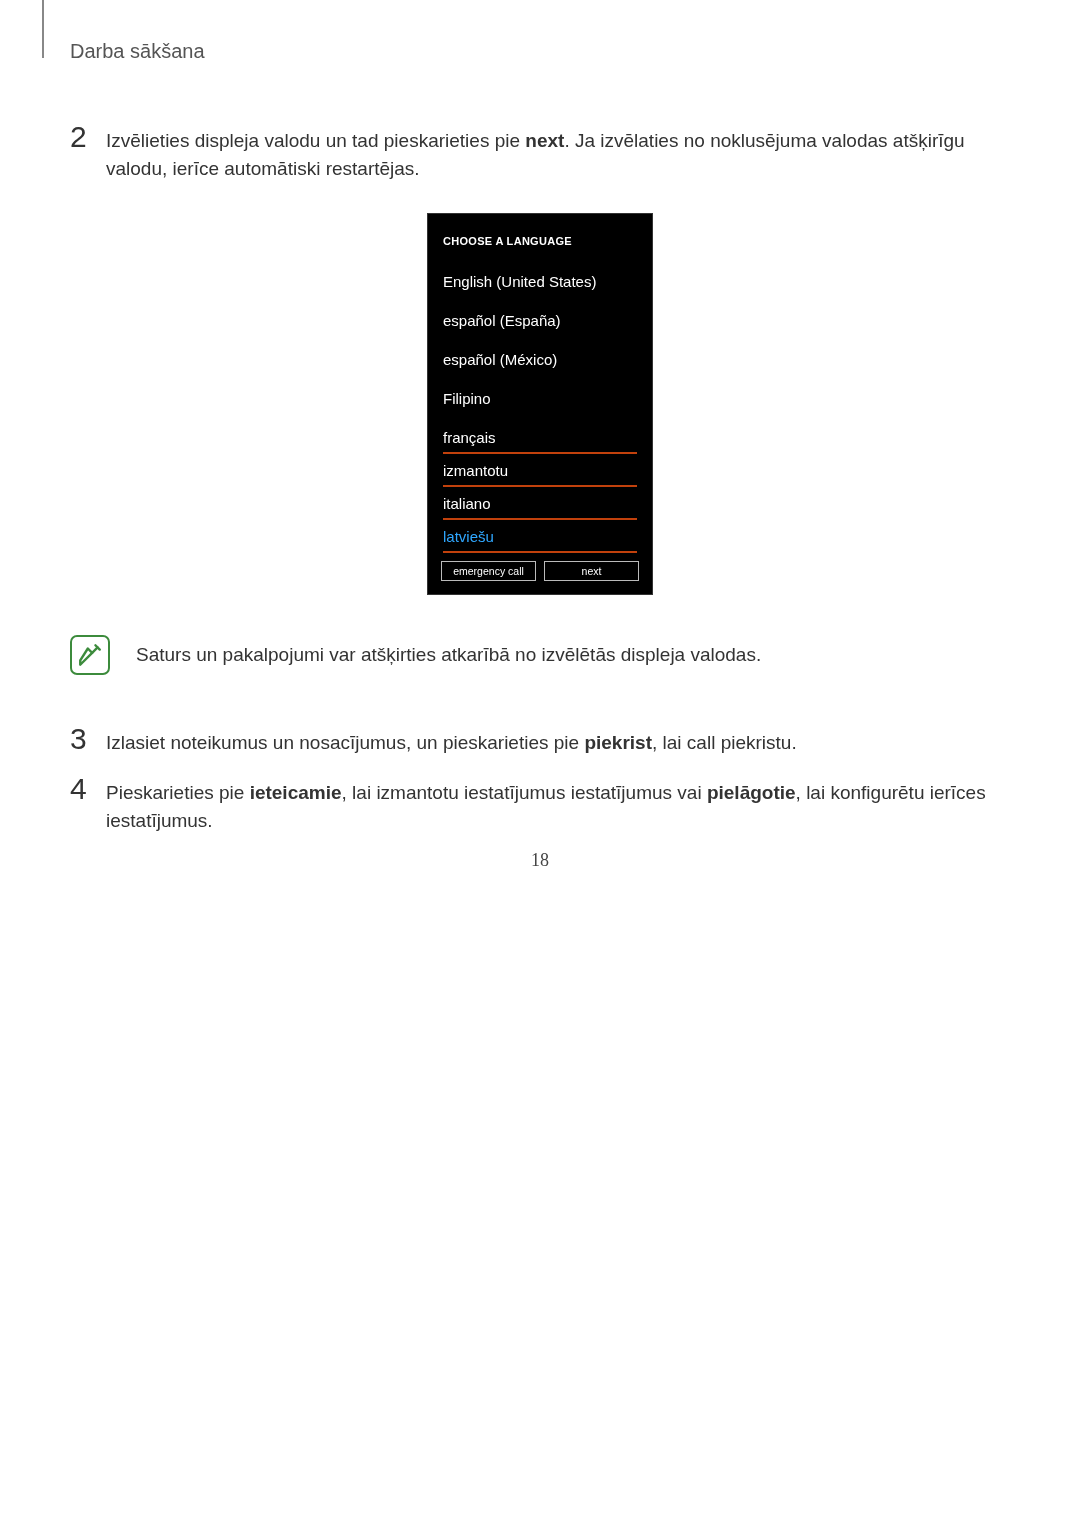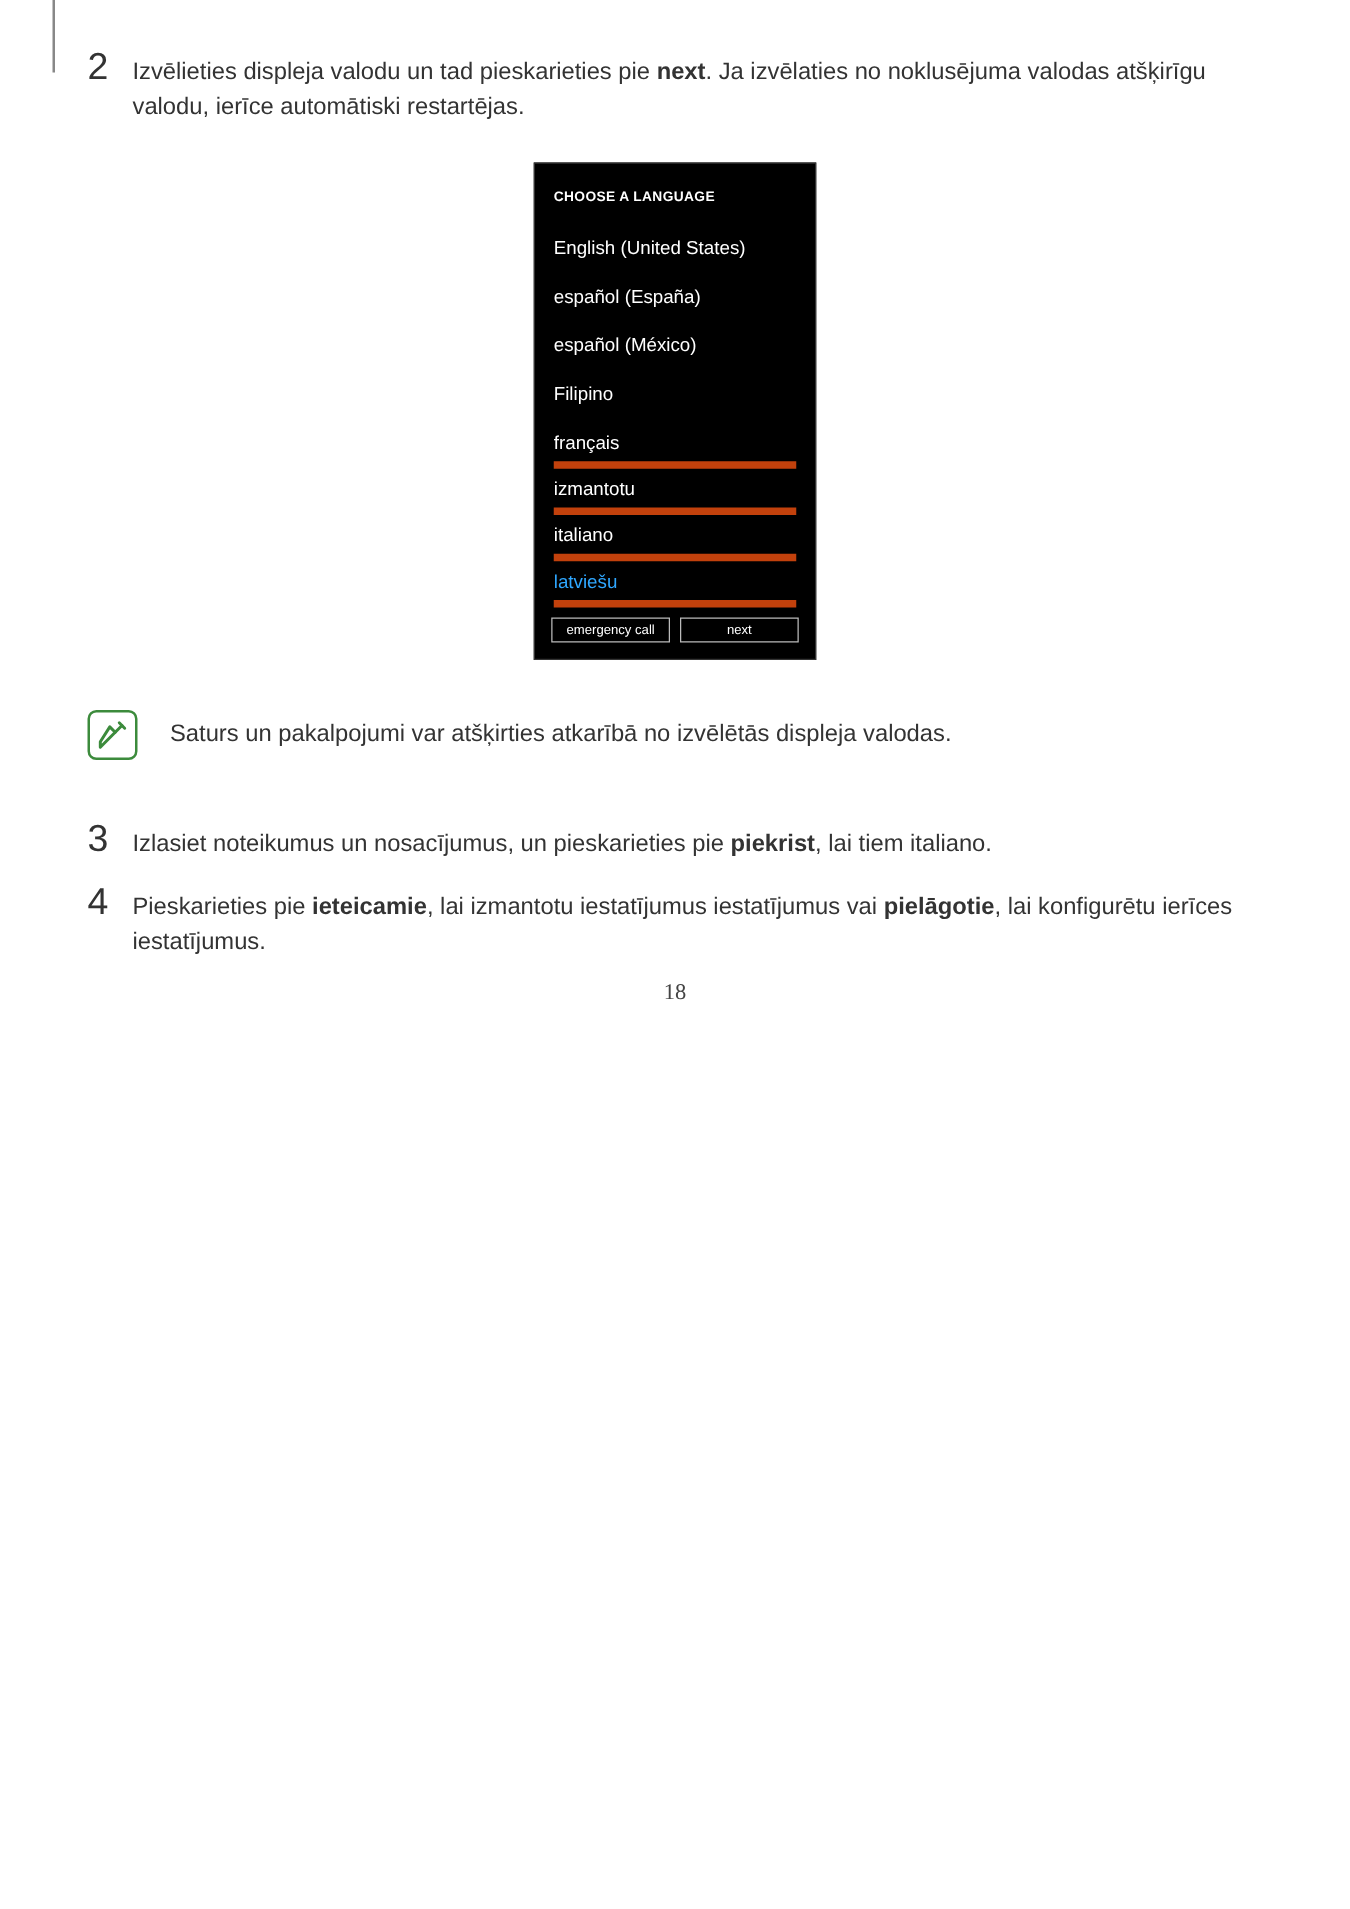--- a/index.html
+++ b/index.html
@@ -71,21 +71,21 @@
     font-weight: bold;
     letter-spacing: 0.3px;
     padding: 12px 12px 18px 12px;
   }
   .lang {
     font-size: 15px;
     padding: 8px 12px 14px 12px;
     color: #fff;
   }
   .lang.underline {
-    border-bottom: 6px solid #c2410c;
+    border-bottom: 2px solid #c2410c;
     margin: 0 12px;
     padding-left: 0;
     padding-right: 0;
     padding-bottom: 6px;
   }
   .lang.selected {
     color: #2fa7ff;
   }
   .phone-buttons {
     display: flex;
@@ -135,20 +135,21 @@
     right: 0;
     font-family: Liberation Serif, serif;
   }
 </style>
 </head>
 <body>
 
 <div class="page">
   <div class="header-bar"></div>
 
+  <div class="section-title header-left-margin">Darba sākšana</div>
 
   <div class="step">
     <div class="step-num">2</div>
     <div class="step-text">
       <span>Izvēlieties displeja valodu un tad pieskarieties pie </span><span class="bold">next</span><span>. Ja izvēlaties no noklusējuma valodas atšķirīgu valodu, ierīce automātiski restartējas.</span>
     </div>
   </div>
 
   <div class="phone-wrap">
     <div class="phone">
@@ -177,21 +178,21 @@
         <path d="M14 10 L19 5"></path>
         <path d="M17 3 L21 7"></path>
       </svg>
     </div>
     <div class="note-text">Saturs un pakalpojumi var atšķirties atkarībā no izvēlētās displeja valodas.</div>
   </div>
 
   <div class="step">
     <div class="step-num">3</div>
     <div class="step-text">
-      <span>Izlasiet noteikumus un nosacījumus, un pieskarieties pie </span><span class="bold">piekrist</span><span>, lai tiem italiano.</span>
+      <span>Izlasiet noteikumus un nosacījumus, un pieskarieties pie </span><span class="bold">piekrist</span><span>, lai call piekristu.</span>
     </div>
   </div>
 
   <div class="step">
     <div class="step-num">4</div>
     <div class="step-text">
       <span>Pieskarieties pie </span><span class="bold">ieteicamie</span><span>, lai izmantotu iestatījumus iestatījumus vai </span><span class="bold">pielāgotie</span><span>, lai konfigurētu ierīces iestatījumus.</span>
     </div>
   </div>
 

